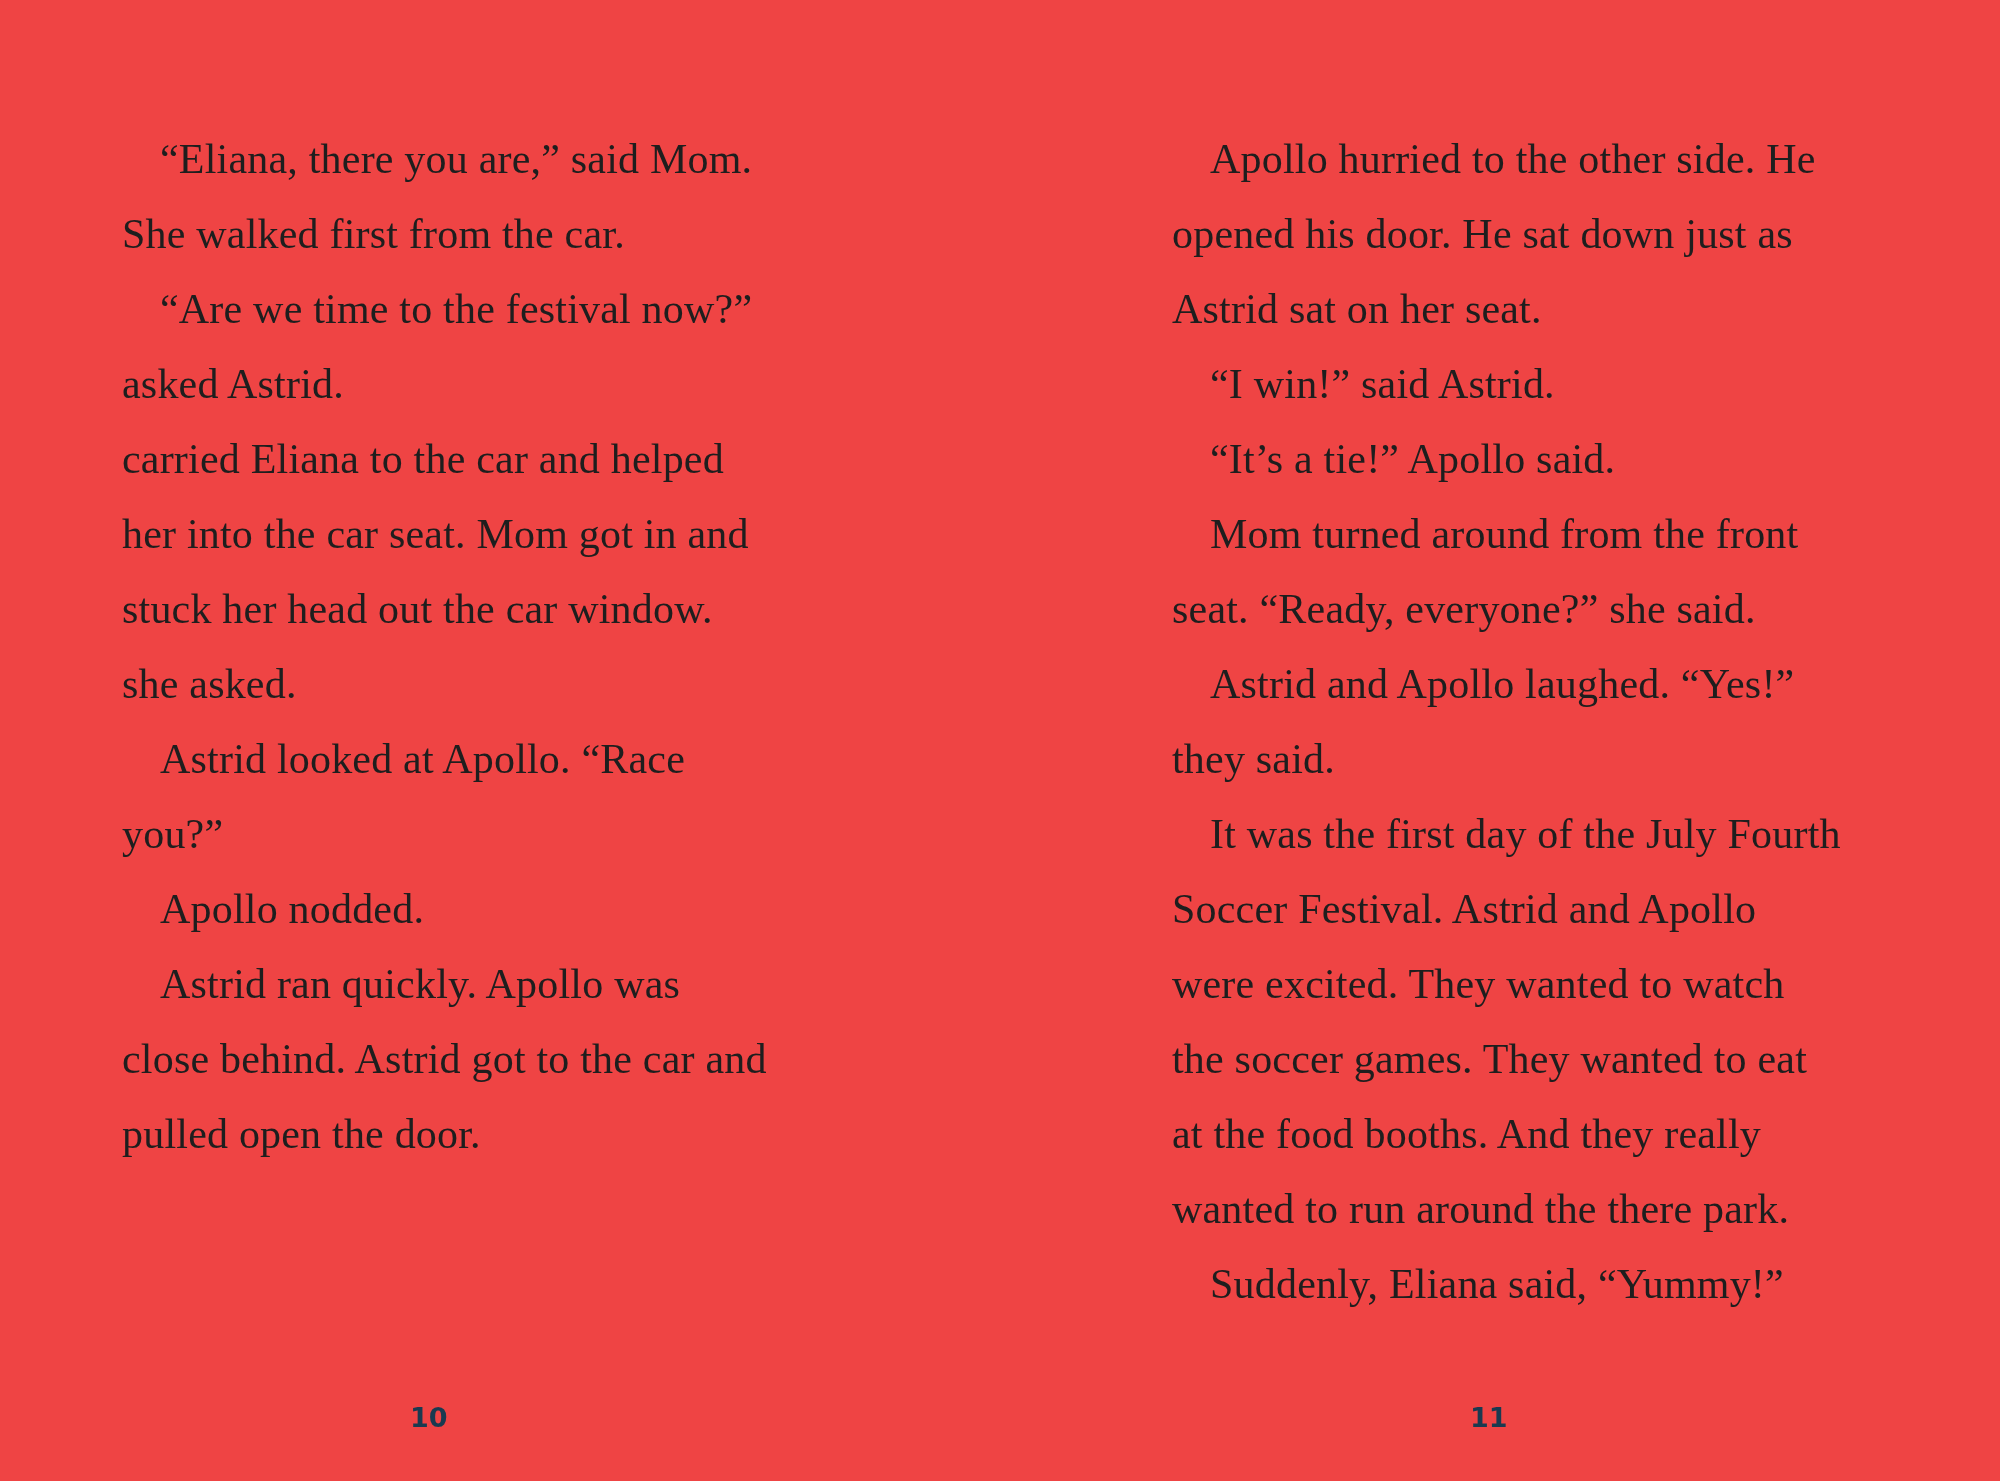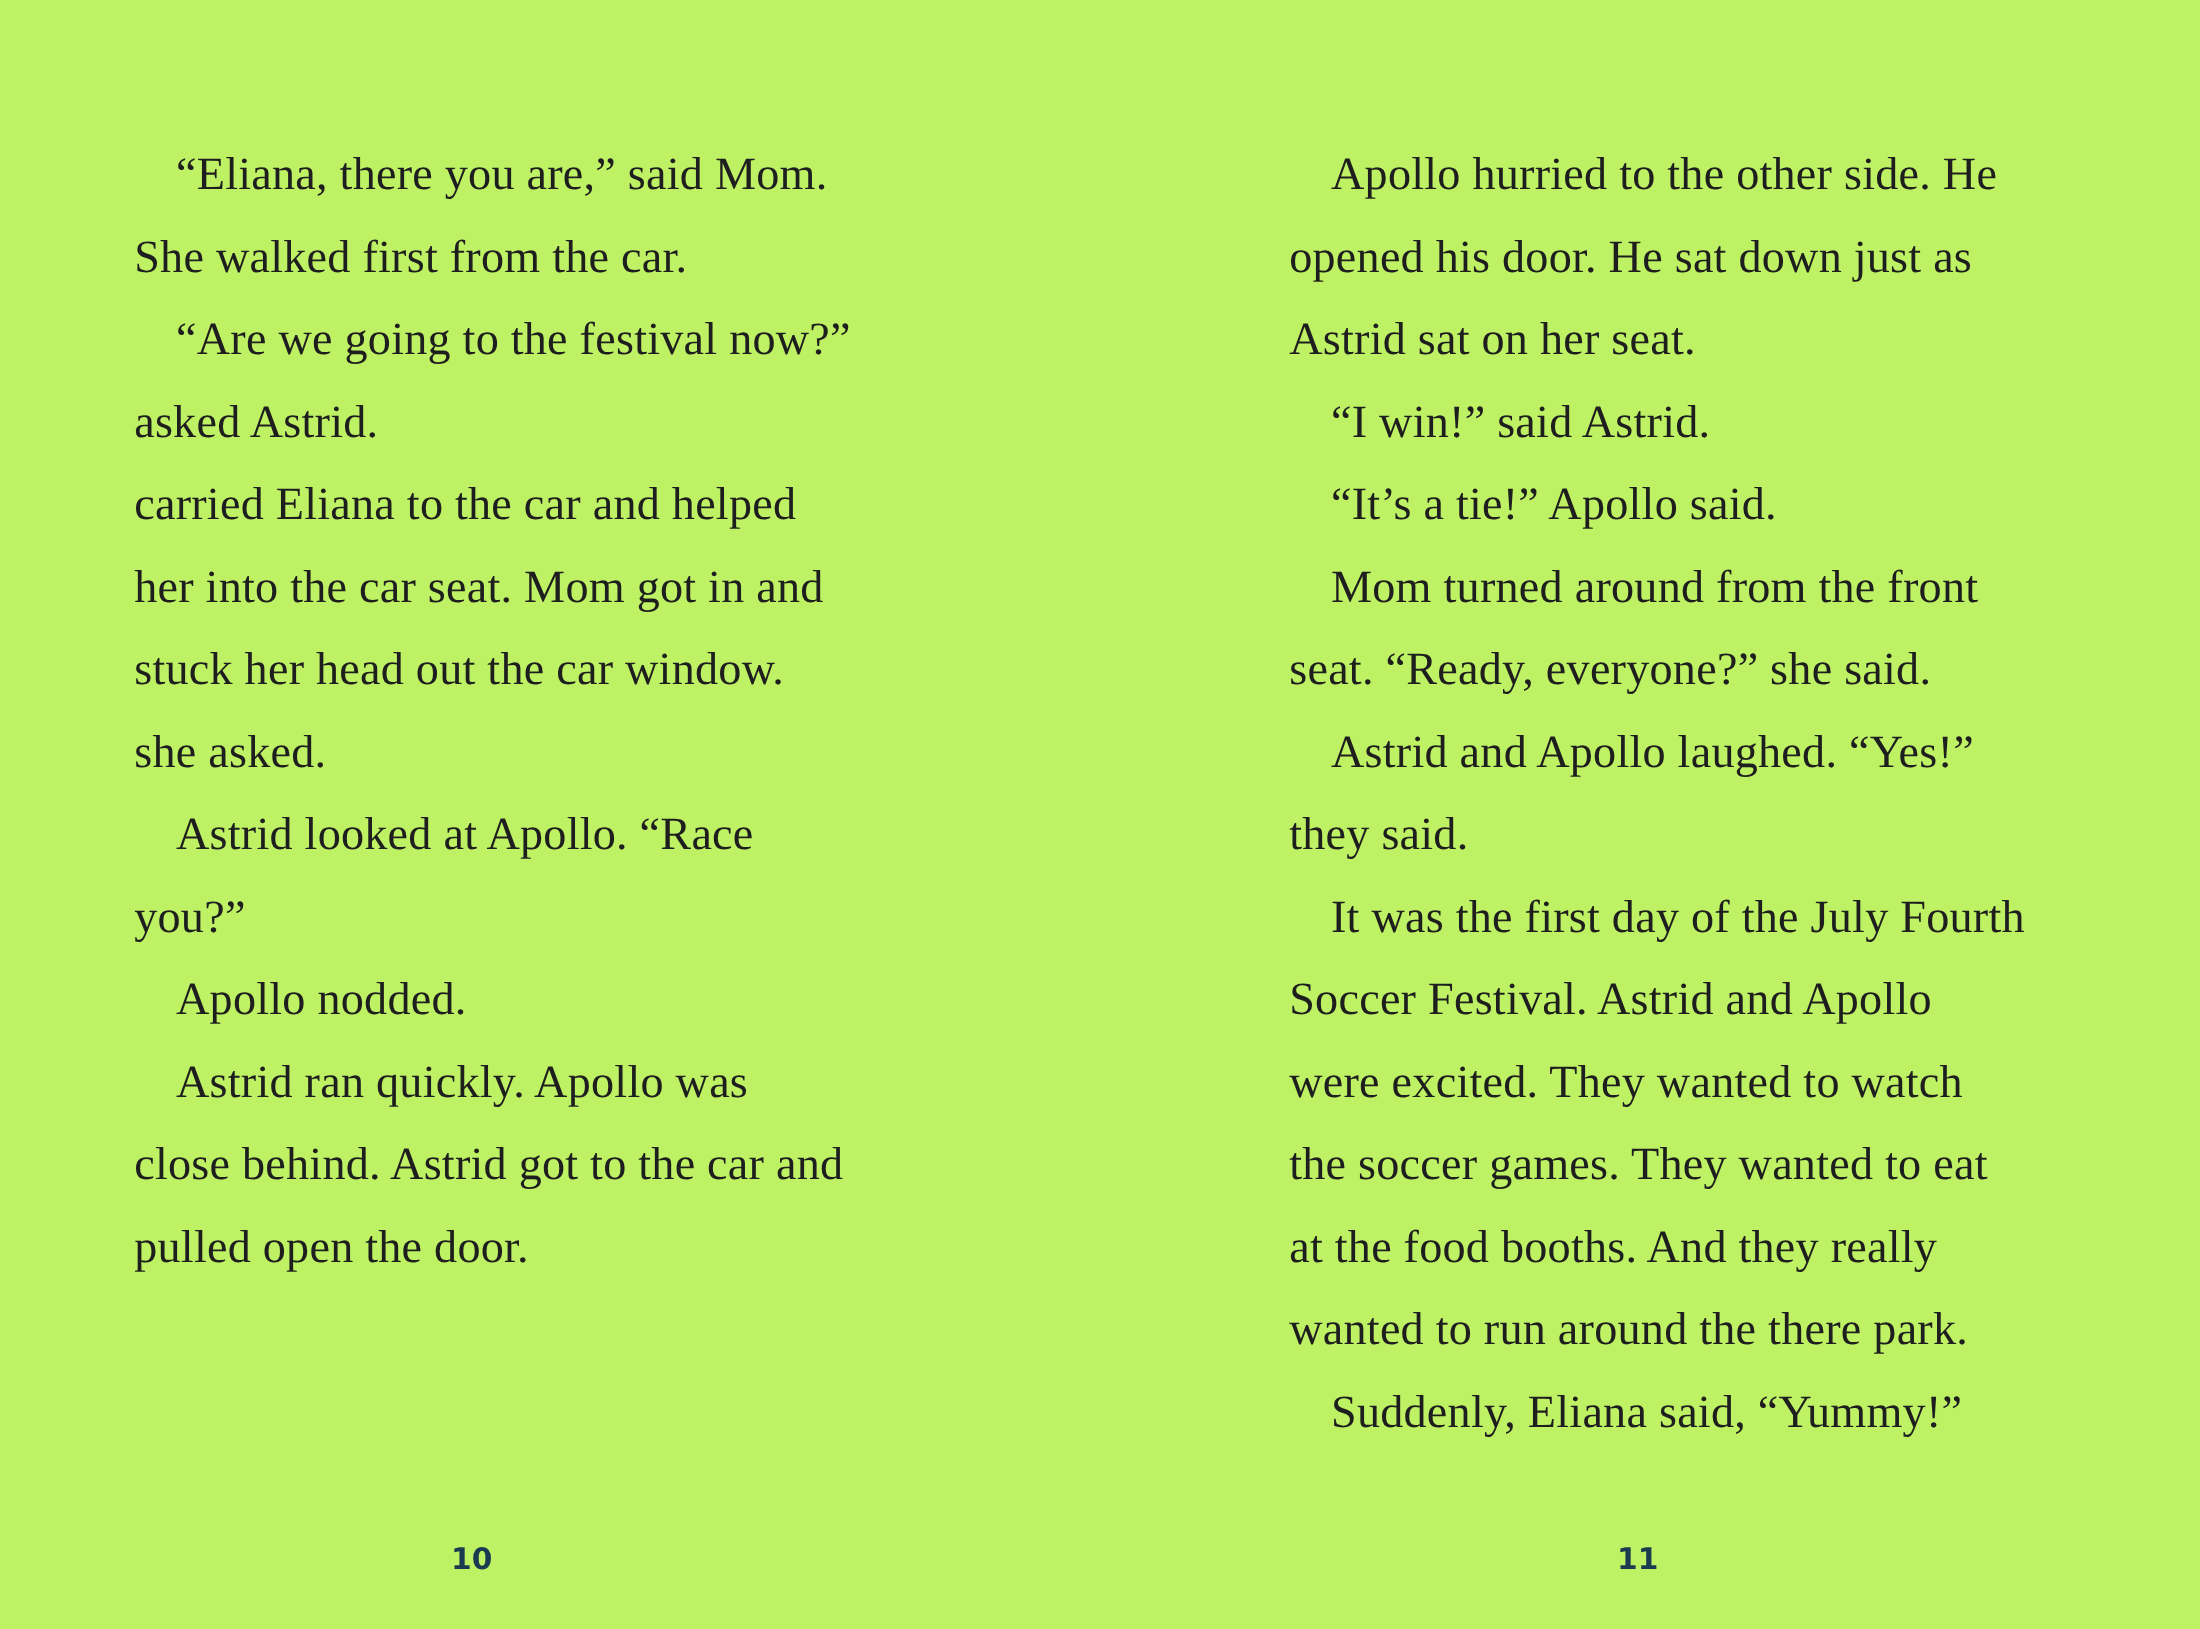--- a/index.html
+++ b/index.html
@@ -4,21 +4,21 @@
 <style>
   html, body {
     margin: 0;
     padding: 0;
     background: #ffffff;
   }
   .spread {
     position: relative;
     width: 2000px;
     height: 1481px;
-    background: #bef264;
+    background: #ef4444;
     overflow: hidden;
     font-family: "Liberation Serif", "DejaVu Serif", serif;
   }
   .page {
     position: absolute;
     top: 0;
     width: 1000px;
     height: 1481px;
   }
   .page-left  { left: 0; }
@@ -60,21 +60,21 @@
 </style>
 </head>
 <body>
 
 <div class="spread">
 
   <section class="page page-left">
     <div class="text-block">
         <div class="line indent">“Eliana, there you are,” said Mom.</div>
         <div class="line">She walked first from the car.</div>
-        <div class="line indent">“Are we going to the festival now?”</div>
+        <div class="line indent">“Are we time to the festival now?”</div>
         <div class="line">asked Astrid.</div>
         <div class="line">carried Eliana to the car and helped</div>
         <div class="line">her into the car seat. Mom got in and</div>
         <div class="line">stuck her head out the car window.</div>
         <div class="line">she asked.</div>
         <div class="line indent">Astrid looked at Apollo. “Race</div>
         <div class="line">you?”</div>
         <div class="line indent">Apollo nodded.</div>
         <div class="line indent">Astrid ran quickly. Apollo was</div>
         <div class="line">close behind. Astrid got to the car and</div>

